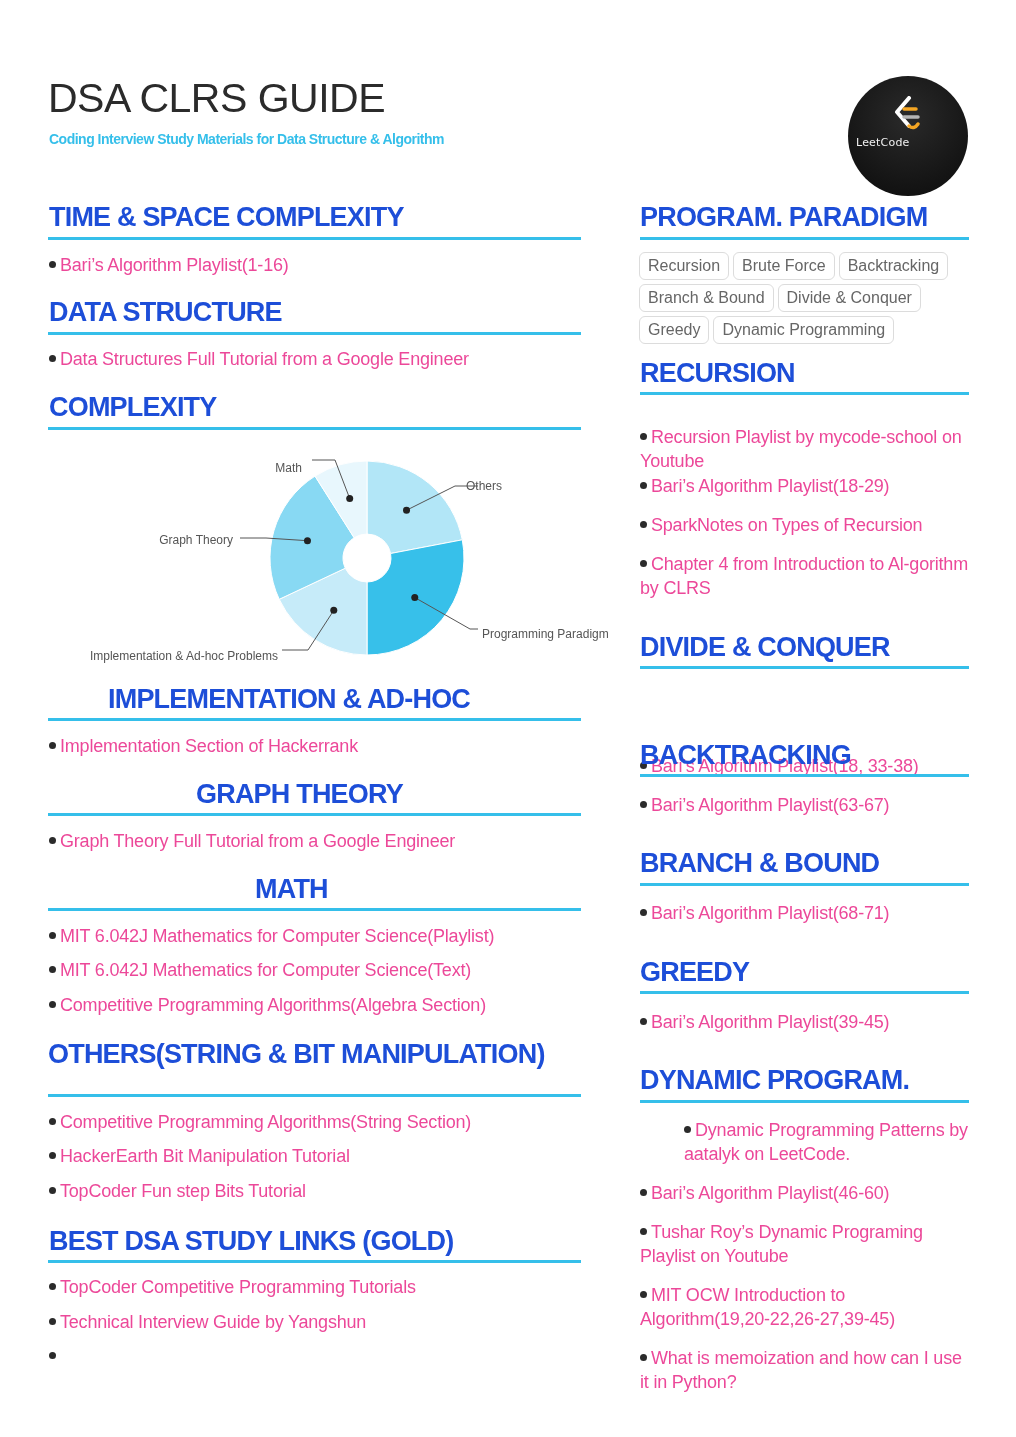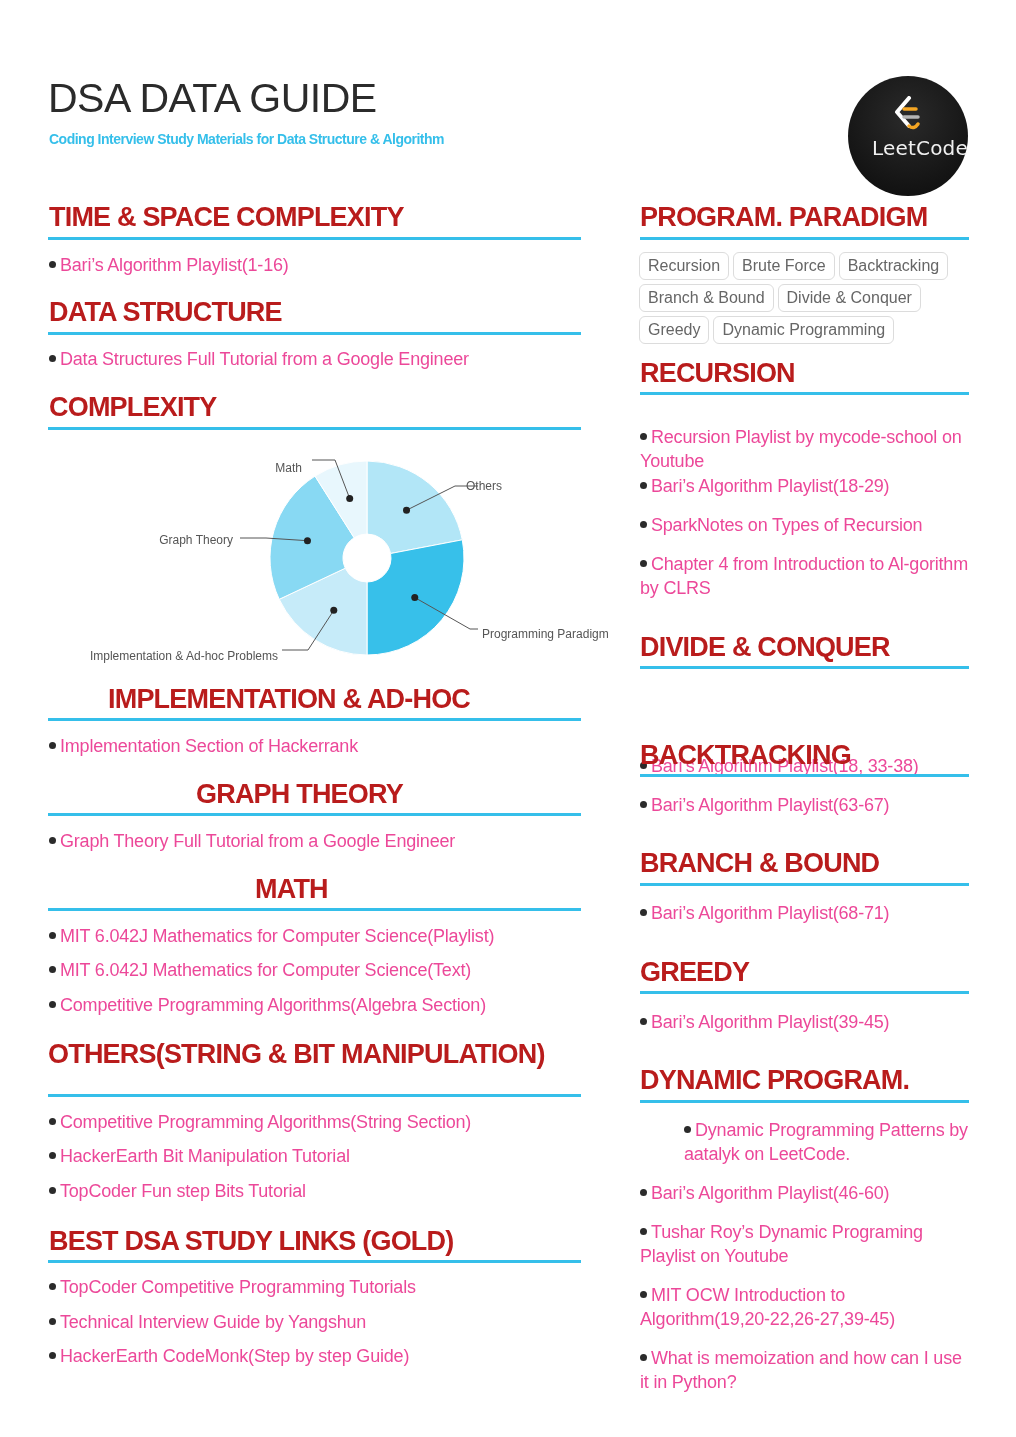--- a/index.html
+++ b/index.html
@@ -3,40 +3,40 @@
 <meta charset="utf-8">
 <style>
   html, body { margin: 0; padding: 0; background: #ffffff; }
   body { width: 1016px; height: 1437px; position: relative; overflow: hidden;
          font-family: "Liberation Sans", "DejaVu Sans", sans-serif; color: #333; }
   .abs { position: absolute; }
   #title { left: 48px; top: 74px; font-size: 41px; font-weight: normal; color: #2b2b2b; letter-spacing: -0.5px; margin: 0; line-height: 48px; }
   #subtitle { left: 49px; top: 128px; font-size: 14px; font-weight: bold; color: #35bfea; letter-spacing: -0.5px; line-height: 22px; }
   #logo { left: 848px; top: 76px; width: 120px; height: 120px; border-radius: 50%;
           background: radial-gradient(circle at 50% 35%, #2a2a2a 0%, #141414 70%, #0c0c0c 100%); }
-  #logo .logo-text { position: absolute; left: 8px; right: 0; top: 60px; text-align: right; color: #f0f0f0; font-size: 20px; font-family: "DejaVu Sans", sans-serif; letter-spacing: 0.2px; }
+  #logo .logo-text { position: absolute; left: 8px; right: 0; top: 60px; text-align: left; color: #f0f0f0; font-size: 11px; font-family: "DejaVu Sans", sans-serif; letter-spacing: 0.2px; }
   #logo svg { position: absolute; left: 44px; top: 20px; }
 
-  .heading { position: absolute; color: #b91c1c; font-weight: bold; font-size: 27px; letter-spacing: -0.8px; line-height: 32px; margin: 0; white-space: nowrap; }
+  .heading { position: absolute; color: #1d4ed8; font-weight: bold; font-size: 27px; letter-spacing: -0.8px; line-height: 32px; margin: 0; white-space: nowrap; }
   .rule { position: absolute; height: 3px; background: #35bfea; }
   .bullet { position: absolute; font-size: 18px; color: #ec4899; line-height: 24px; letter-spacing: -0.2px; }
   .bullet .dot { display: inline-block; width: 7px; height: 7px; border-radius: 50%; background: #2b2b2b; margin-right: 4px; vertical-align: middle; position: relative; top: -2px; }
   .left .bullet { left: 49px; white-space: nowrap; }
   .right .bullet { left: 640px; width: 332px; }
 
   .chips { position: absolute; left: 639px; top: 252px; width: 335px; }
   .chip { display: inline-block; border: 1px solid #dcdcdc; border-radius: 6px; padding: 2px 8px; font-size: 16px; color: #666; margin: 0 4px 4px 0; line-height: 22px; background: #fff; }
 
   #chart { position: absolute; left: 0; top: 440px; }
   .chart-label { font-size: 12px; fill: #555; font-family: "Liberation Sans", sans-serif; }
 </style>
 </head>
 <body>
 
-<h1 id="title" class="abs">DSA DATA GUIDE</h1>
+<h1 id="title" class="abs">DSA CLRS GUIDE</h1>
 <div id="subtitle" class="abs">Coding Interview Study Materials for Data Structure &amp; Algorithm</div>
 
 <div id="logo" class="abs">
   <svg width="32" height="36" viewBox="0 0 32 36">
     <path d="M17 2 L5 16 L17 30" fill="none" stroke="#ffffff" stroke-width="4" stroke-linecap="round" stroke-linejoin="round"></path>
     <path d="M12 13 L24 13" fill="none" stroke="#f5a623" stroke-width="3.5" stroke-linecap="round"></path>
     <path d="M12 21 L26 21" fill="none" stroke="#b5b5b5" stroke-width="3.5" stroke-linecap="round"></path>
     <path d="M17 30 Q22 34 26 28" fill="none" stroke="#f5a623" stroke-width="3.5" stroke-linecap="round"></path>
   </svg>
   <div class="logo-text">LeetCode</div>
@@ -94,21 +94,21 @@
   <h2 class="heading" style="left:48px; top:1038px;">OTHERS(STRING &amp; BIT MANIPULATION)</h2>
   <div class="rule" style="left:48px; top:1094px; width:533px;"></div>
   <div class="bullet" style="top:1110px;"><span class="dot"></span><span>Competitive Programming Algorithms(String Section)</span></div>
   <div class="bullet" style="top:1144px;"><span class="dot"></span><span>HackerEarth Bit Manipulation Tutorial</span></div>
   <div class="bullet" style="top:1179px;"><span class="dot"></span><span>TopCoder Fun step Bits Tutorial</span></div>
 
   <h2 class="heading" style="left:49px; top:1225px;">BEST DSA STUDY LINKS (GOLD)</h2>
   <div class="rule" style="left:48px; top:1260px; width:533px;"></div>
   <div class="bullet" style="top:1275px;"><span class="dot"></span><span>TopCoder Competitive Programming Tutorials</span></div>
   <div class="bullet" style="top:1310px;"><span class="dot"></span><span>Technical Interview Guide by Yangshun</span></div>
-  <div class="bullet" style="top:1344px;"><span class="dot"></span><span>HackerEarth CodeMonk(Step by step Guide)</span></div>
+  <div class="bullet" style="top:1344px;"><span class="dot"></span></div>
 </div>
 
 <div class="right">
   <h2 class="heading" style="left:640px; top:201px;">PROGRAM. PARADIGM</h2>
   <div class="rule" style="left:640px; top:237px; width:329px;"></div>
   <div class="chips">
     <span class="chip">Recursion</span><span class="chip">Brute Force</span><span class="chip">Backtracking</span><br>
     <span class="chip">Branch &amp; Bound</span><span class="chip">Divide &amp; Conquer</span><br>
     <span class="chip">Greedy</span><span class="chip">Dynamic Programming</span>
   </div>

